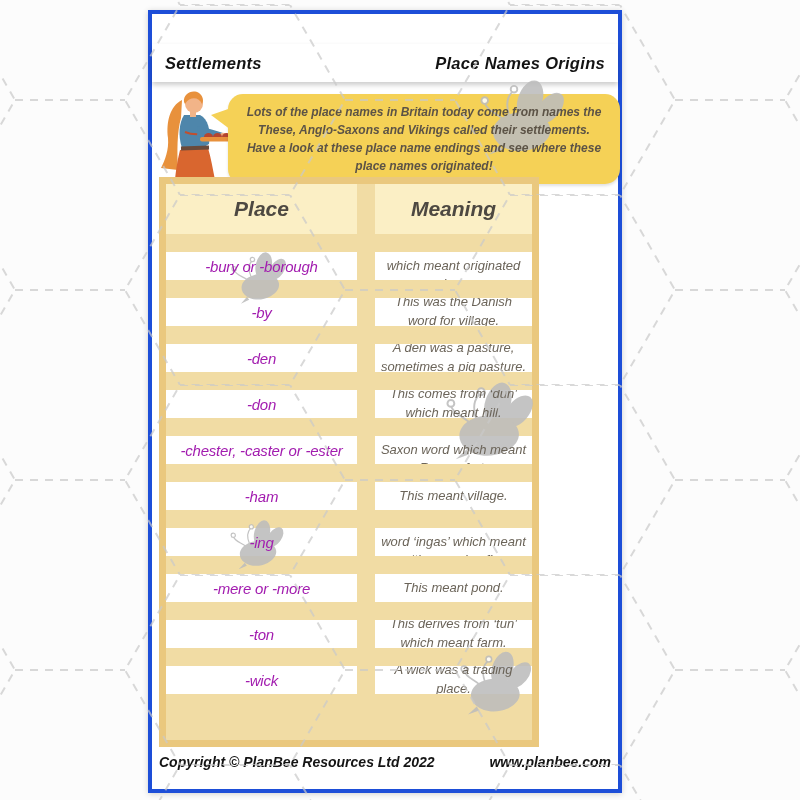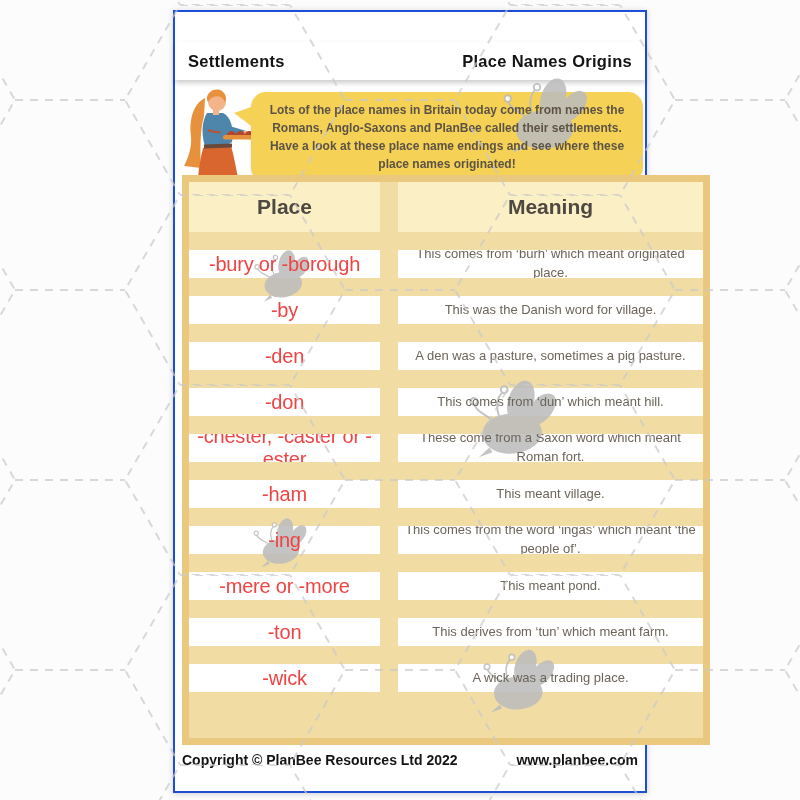--- a/index.html
+++ b/index.html
@@ -5,24 +5,25 @@
   html,body{margin:0;padding:0;}
   body{
     width:800px;height:800px;overflow:hidden;position:relative;
     background:#fcfcfc;
     font-family:"Liberation Sans", sans-serif;
   }
   .canvas{position:absolute;inset:0;}
 
   
   .page{
-    position:absolute;left:173px;top:10px;width:474px;height:783px;
+    position:absolute;left:148px;top:10px;width:474px;height:783px;
     box-sizing:border-box;background:#ffffff;
-    border:2px solid #1d4ed8;
+    border:4px solid #1d4ed8;
     box-shadow:0 1px 6px rgba(0,0,0,.18);
+    font-style:italic;
   }
 
   
   .title-bar{
     position:absolute;left:0;right:0;top:30px;height:38px;
     background:#fff;box-shadow:0 3px 5px rgba(0,0,0,.20);
     display:flex;align-items:center;justify-content:space-between;
     padding:0 13px;box-sizing:border-box;
     font-weight:bold;font-size:16.5px;color:#131313;letter-spacing:.3px;
   }
@@ -41,33 +42,33 @@
     border-top:7px solid transparent;border-bottom:15px solid transparent;
     border-right:20px solid #F5D156;
   }
   .bubble-text{
     position:relative;z-index:2;text-align:center;
     font-size:12px;line-height:1.5;color:#5C5346;font-weight:bold;
   }
 
   
   .tbl{
-    position:absolute;left:7px;top:163px;width:528px;height:570px;
+    position:absolute;left:7px;top:163px;width:380px;height:570px;
     box-sizing:border-box;border:7px solid #EAC87E;background:#F1DCA4;
     display:grid;grid-template-columns:191px 1fr;
     grid-template-rows:50px repeat(11,1fr);gap:18px;
   }
   .cell{
     background:#fff;display:flex;align-items:center;justify-content:center;
     text-align:center;overflow:hidden;
   }
   .cell span{position:relative;z-index:2;}
   .cell.th{background:#FBEFC5;}
   .cell.th span{font-size:21px;font-weight:bold;color:#4D4841;}
-  .cell.place span{font-size:20px;letter-spacing:-0.2px;color:#ef4444;}
+  .cell.place span{font-size:15px;letter-spacing:-0.2px;color:#a21caf;}
   .cell.meaning span{font-size:13px;line-height:1.45;color:#6B6459;padding:0 5px;}
 
   
   .pfooter{
     position:absolute;left:7px;right:7px;top:740px;height:16px;
     display:flex;align-items:flex-end;justify-content:space-between;
     font-size:14px;font-weight:bold;color:#141414;
   }
   .pfooter span{position:relative;z-index:2;}
 
@@ -124,21 +125,21 @@
       <path d="M61,49 a4.5,4 0 0 1 9,0 Z" fill="#B5452F"></path>
       <path d="M70,49 a4.5,4 0 0 1 9,0 Z" fill="#B5452F"></path>
       <rect x="38" y="22" width="6" height="7" fill="#F2B488"></rect>
       <circle cx="42" cy="16" r="9" fill="#F2B488"></circle>
       <path d="M32,14 C31,6 40,1 47,5 C51,8 52,13 50,16 C47,9 38,8 33,16 Z" fill="#E8913C"></path>
       <rect x="29" y="58" width="28" height="4" fill="#6B4A3A" transform="rotate(-2 43 60)"></rect>
     </svg>
 
     <div class="bubble">
       <div class="tail"></div>
-      <span class="bubble-text">Lots of the place names in Britain today come from names the Romans, Anglo-Saxons and PlanBee called their settlements. Have a look at these place name endings and see where these place names originated!</span>
+      <span class="bubble-text">Lots of the place names in Britain today come from names the These, Anglo-Saxons and Vikings called their settlements. Have a look at these place name endings and see where these place names originated!</span>
     </div>
 
     <div class="tbl">
       <div class="cell th">
           <span>Place</span>
         </div>
       <div class="cell th">
           <span>Meaning</span>
         </div>
 

